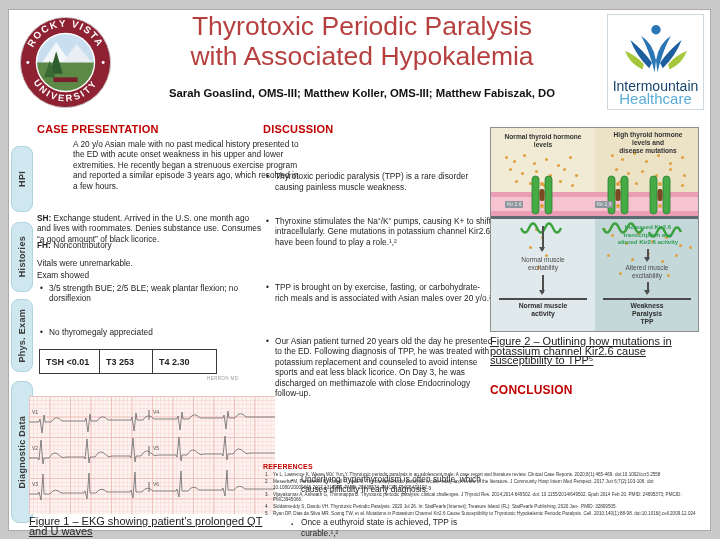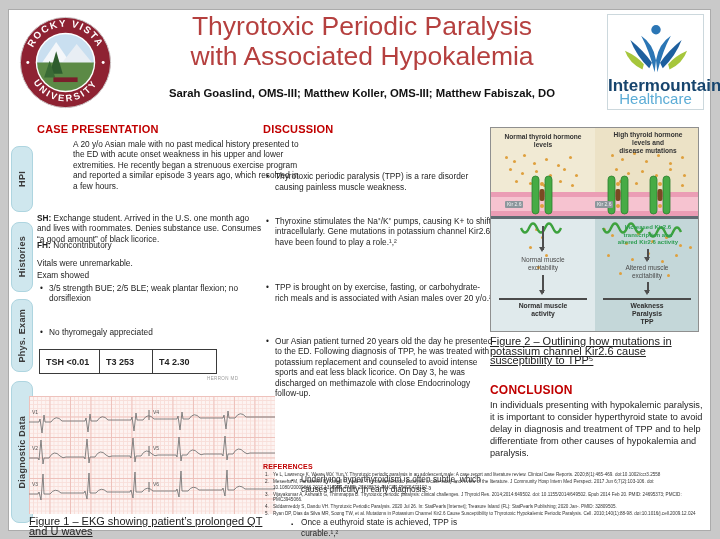--- a/index.html
+++ b/index.html
@@ -6,21 +6,21 @@
   body { font-family: "Liberation Sans", sans-serif; background:#c9c9c9; }
   .stage { position:relative; width:720px; height:539px; background:#c9c9c9; overflow:hidden; }
   .poster { position:absolute; left:8px; top:9px; width:703px; height:522px; background:#fff; border:1px solid #ababab; }
   .abs { position:absolute; }
 
   
   .title { left:118px; top:1px; width:470px; text-align:center; color:#b5403f; font-size:26.5px; line-height:30px; }
   .authors { left:118px; top:77px; width:470px; text-align:center; color:#111; font-size:11.3px; font-weight:bold; }
   .rvu { left:10px; top:6px; width:93px; height:93px; }
   .ih-box { left:598px; top:4px; width:97px; height:96px; border:1px solid #ccd8dd; background:#fff; text-align:center; padding-top:6px; }
-  .ih-name { font-size:17px; font-weight:bold; color:#17456e; line-height:14px; }
+  .ih-name { font-size:14px; font-weight:normal; color:#17456e; line-height:14px; }
   .ih-sub  { font-size:15px; color:#5bacd6; line-height:12px; }
 
   
   .tab { left:2px; width:22px; background:#cfe7ee; border:1px solid #aed5e0; border-radius:8px;
          display:flex; align-items:center; justify-content:center; }
   .tab span { writing-mode:vertical-rl; transform:rotate(180deg); font-size:9px; font-weight:bold; color:#3b3b3b; letter-spacing:.3px; white-space:nowrap; }
 
   
   .h-red  { color:#c00000; font-weight:bold; font-size:11px; letter-spacing:.2px; }
   .body-txt { font-size:8.3px; line-height:10.4px; color:#1e1e1e; }
@@ -284,16 +284,15 @@
       <div class="arr" style="left:156px;top:154px;height:11px;"></div>
       <div class="hrule" style="left:112px;top:170px;width:88px;"></div>
       <div class="f2 f2-bold" style="left:116px;top:174px;width:80px;">Weakness
 Paralysis
 TPP</div>
     </div>
 
     <div class="abs fig-cap" style="left:481px;top:327px;width:209px;">Figure 2 – Outlining how mutations in potassium channel Kir2.6 cause susceptibility to TPP⁵</div>
 
     <div class="abs h-red" style="left:481px;top:373px;font-size:12px;">CONCLUSION</div>
-    <div class="abs concl-txt" style="left:481px;top:390px;width:213px;">In individuals presenting with hypokalemic paralysis, it is important to consider hyperthyroid state to avoid delay in diagnosis and treatment of TPP and to help differentiate from other causes of hypokalemia and paralysis.</div>
 
   </div>
 </div>
 
 </body></html>

